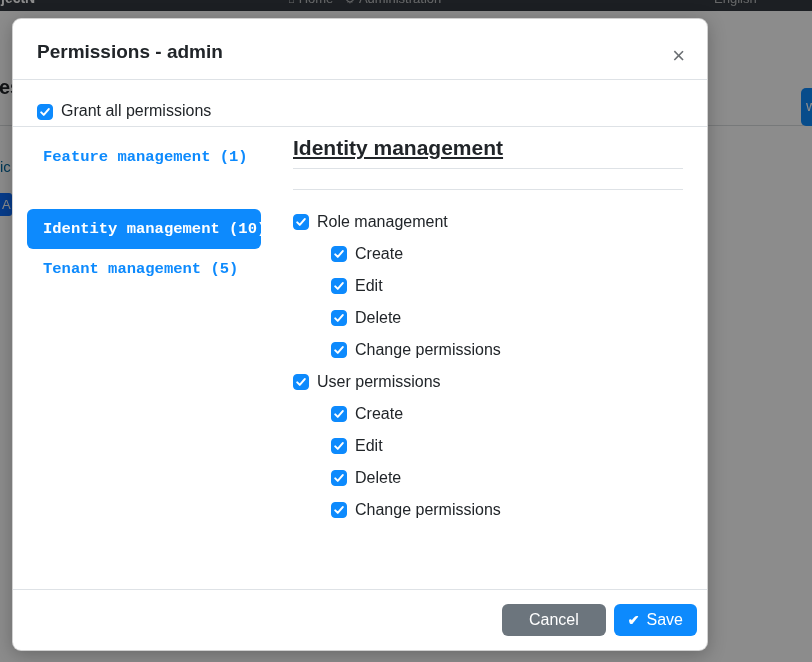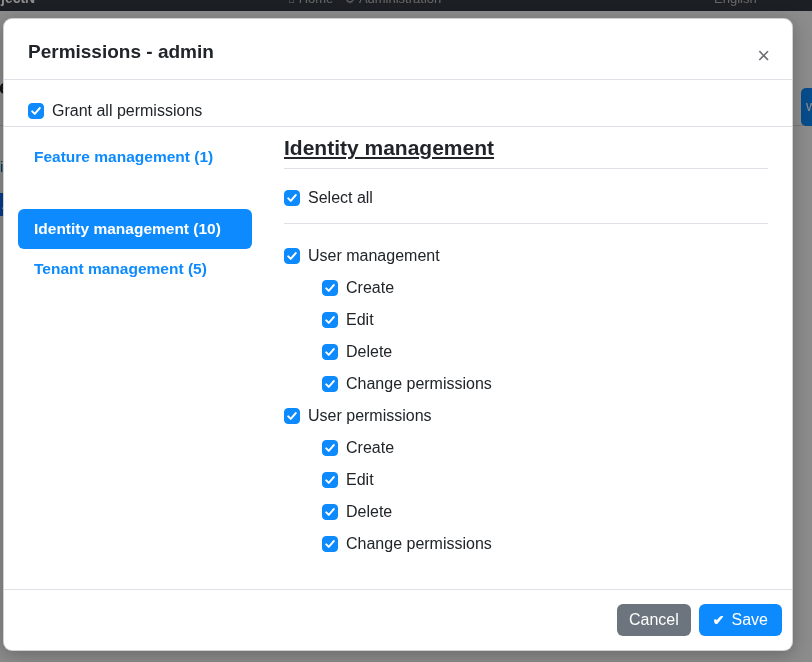--- a/index.html
+++ b/index.html
@@ -20,56 +20,56 @@
   .bp-frag-ic { position:absolute; left:0; top:158px; font-size:15px; color:#0369a1; }
   .bp-badge-a { position:absolute; left:-40px; top:193px; width:52px; height:23px; background:#0d6efd; border-radius:3px; color:#fff; font-size:13px; }
   .bp-badge-a span { position:absolute; left:42px; top:4px; }
   .bp-btn-new { position:absolute; left:801px; top:88px; width:50px; height:38px; background:#0d8afd; border-radius:5px; color:#fff; font-size:15px; }
   .bp-btn-new span { position:absolute; left:5px; top:9px; }
 
   
   .overlay { position:absolute; inset:0; background:rgba(0,0,0,.45); z-index:50; }
 
   
-  .modal { position:absolute; left:3px; top:18px; width:790px; height:633px; background:#fff;
+  .modal { position:absolute; left:12px; top:18px; width:696px; height:633px; background:#fff;
            border:1px solid rgba(0,0,0,.18); border-radius:9px; z-index:100;
            box-shadow:0 4px 18px rgba(0,0,0,.25); display:flex; flex-direction:column; }
   .modal-header { position:relative; padding:22px 24px 16px; border-bottom:1px solid #dee2e6; }
   .modal-title { font-size:19px; font-weight:600; color:#212529; }
   .btn-close { position:absolute; right:22px; top:26px; border:none; background:none; font-size:22px;
                line-height:1; color:#6b6f73; cursor:pointer; }
   .modal-body { flex:1; padding:14px 24px 0; overflow:hidden; }
 
-  .grant-row { display:flex; align-items:center; margin:8px 0 6px; }
+  .grant-row { display:flex; align-items:flex-end; margin:8px 0 6px; }
   .full-divider { border-top:1px solid #dee2e6; margin:6px -24px 10px; }
 
   .perm-layout { display:flex; }
   .tabs-col { width:234px; flex:0 0 234px; margin-left:-10px; }
   .tab-item { height:40px; display:flex; align-items:center; padding:0 16px; border-radius:6px;
-              color:var(--primary); font-size:15.5px; font-weight:700; cursor:pointer; white-space:nowrap; }
+              color:var(--primary); font-size:15.5px; font-weight:700; cursor:pointer; white-space:nowrap;font-family:Liberation Mono, monospace; }
   .tab-item.active { background:var(--primary); color:#fff;margin-top:32px; }
 
   .panel-col { flex:1; margin-left:32px; }
   .panel-heading { font-size:21px; font-weight:600; color:#212529; margin:-1px 0 8px;text-decoration:underline; }
   .panel-divider { border-top:1px solid #dee2e6; }
   .pd-1 { margin-bottom:20px; }
   .select-row { display:flex; align-items:center; margin-bottom:16px; }
   .pd-2 { margin-bottom:16px; }
 
   .tree-row { height:32px; display:flex; align-items:center; }
   .tree-row.child { margin-left:18px;padding-left:20px; }
 
   .cb { width:16px; height:16px; flex:0 0 16px; background:var(--primary); border:1px solid var(--primary);
         border-radius:4px; display:inline-flex; align-items:center; justify-content:center; cursor:pointer; }
   .cb svg { width:10px; height:10px; }
   .cb-label { margin-left:8px; font-size:16px; color:#212529; cursor:pointer; }
 
   .modal-footer { border-top:1px solid #dee2e6; padding:14px 10px 14px 0; display:flex;
                   justify-content:flex-end; gap:8px; }
-  .btn { border:none; border-radius:6px; font-size:16px; padding:7px 12px; cursor:pointer;
+  .btn { border:none; border-radius:6px; font-size:16px; padding:7px 27px; cursor:pointer;
          font-family:"Liberation Sans", sans-serif; display:inline-flex; align-items:center; }
   .btn-secondary { background:var(--secondary); color:#fff; }
   .btn-primary { background:var(--primary); color:#fff; padding:7px 14px; }
   .save-check { font-size:14px; font-weight:700; margin-right:7px; }
 </style>
 </head>
 <body>
 
 <div class="backdrop-page">
   <div class="nav-strip">
@@ -114,37 +114,29 @@
     <div class="perm-layout">
       <div class="tabs-col" id="tabs-container">
           <div class="tab-item">Feature management (1)</div>
           <div class="tab-item active">Identity management (10)</div>
           <div class="tab-item">Tenant management (5)</div>
         </div>
 
       <div class="panel-col">
         <div class="panel-heading">Identity management</div>
         <div class="panel-divider pd-1"></div>
-        <div class="select-row">
-          <span class="cb">
-              <svg viewBox="0 0 12 12">
-                <polyline points="1.5,6.5 4.5,9.5 10.5,2.5" fill="none" stroke="#fff" stroke-width="2.4" stroke-linecap="round" stroke-linejoin="round"></polyline>
-              </svg>
-            </span>
-          <span class="cb-label">Select all</span>
-        </div>
         <div class="panel-divider pd-2"></div>
         <div id="tree-container">
             <div class="tree-row">
               <span class="cb">
                 <svg viewBox="0 0 12 12">
                   <polyline points="1.5,6.5 4.5,9.5 10.5,2.5" fill="none" stroke="#fff" stroke-width="2.4" stroke-linecap="round" stroke-linejoin="round"></polyline>
                 </svg>
               </span>
-              <span class="cb-label">User management</span>
+              <span class="cb-label">Role management</span>
             </div>
             <div class="tree-row child">
               <span class="cb">
                 <svg viewBox="0 0 12 12">
                   <polyline points="1.5,6.5 4.5,9.5 10.5,2.5" fill="none" stroke="#fff" stroke-width="2.4" stroke-linecap="round" stroke-linejoin="round"></polyline>
                 </svg>
               </span>
               <span class="cb-label">Create</span>
             </div>
             <div class="tree-row child">

